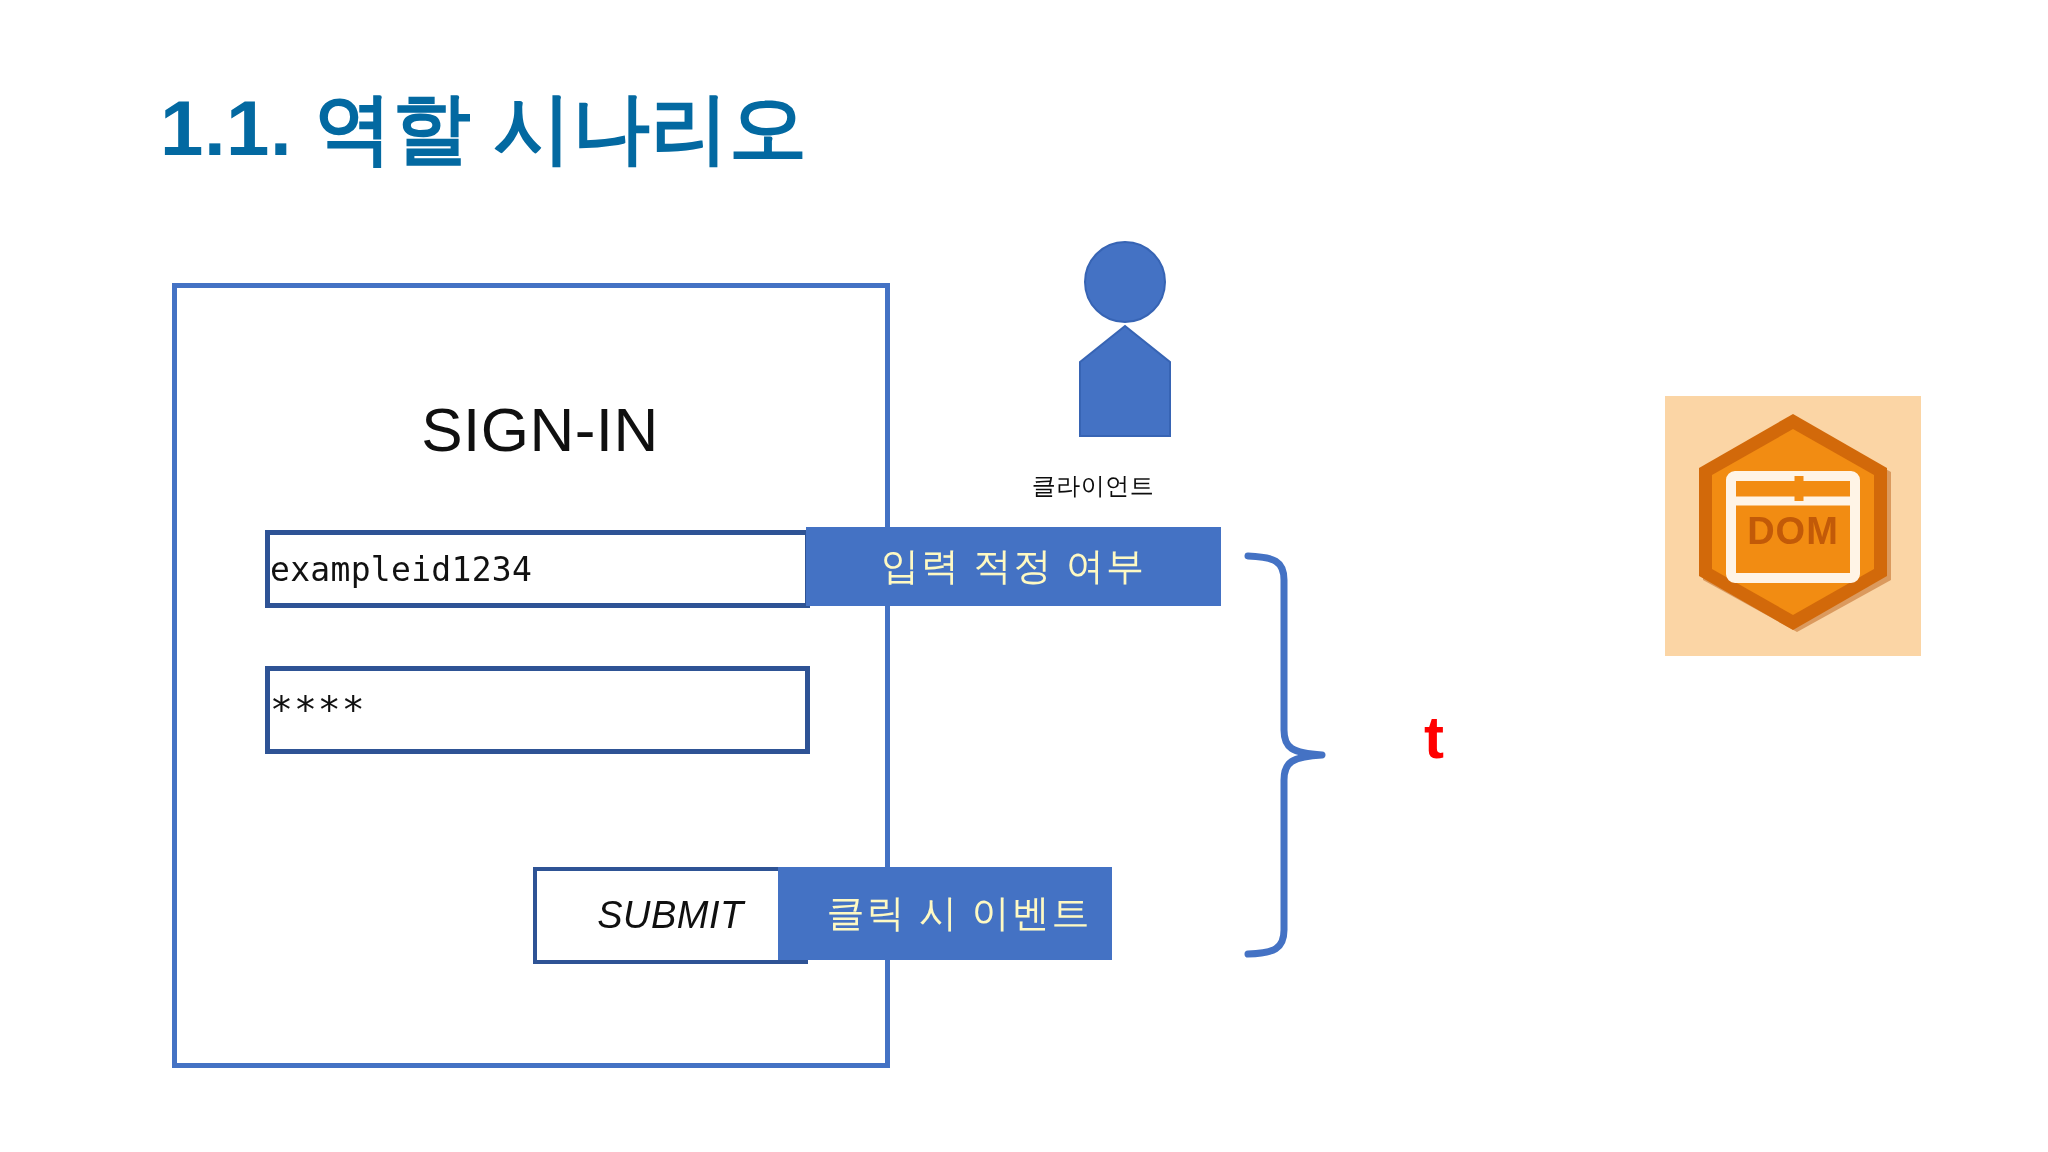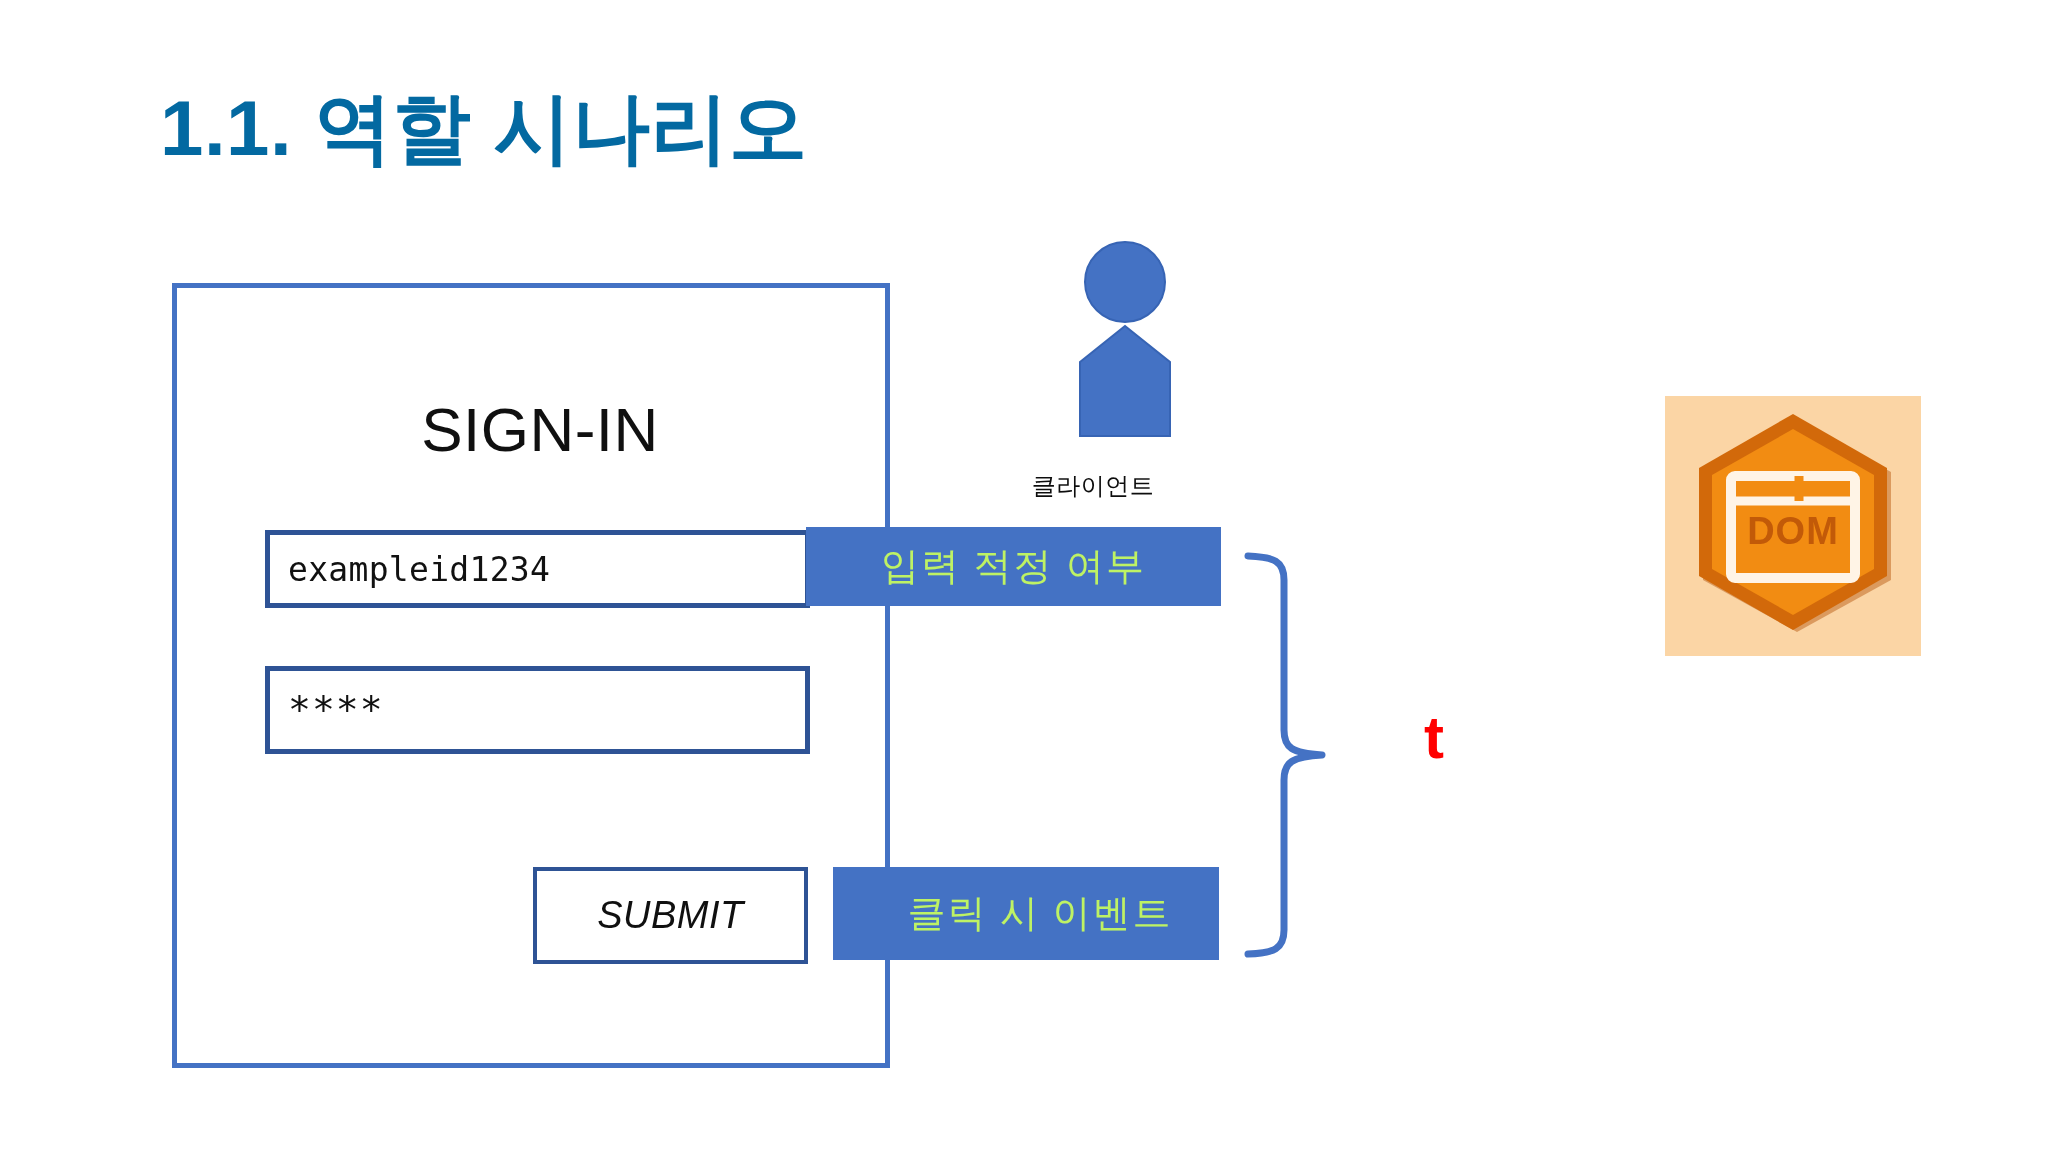--- a/index.html
+++ b/index.html
@@ -57,21 +57,20 @@
   
   .field {
     position: absolute;
     border: 5px solid #2E5395;
     background: #ffffff;
     box-sizing: border-box;
     display: flex;
     align-items: center;
   }
   .field .field-value {
-    padding-left: 18px;
     font-family: "DejaVu Sans Mono", "Liberation Mono", monospace;
     font-size: 33px;
     color: #111111;
     letter-spacing: 0.3px;
   }
   .field-id {
     left: 265px;
     top: 530px;
     width: 545px;
     height: 78px;
@@ -103,38 +102,38 @@
     font-size: 38px;
     color: #101010;
     letter-spacing: 0.5px;
     font-style: italic;
   }
 
   
   .annot-band {
     position: absolute;
     background: #4472C4;
-    color: #bef264;
+    color: #fef9c3;
     display: flex;
     align-items: center;
     justify-content: center;
     font-size: 38px;
     letter-spacing: 2px;
     box-sizing: border-box;
   }
   .band-input {
     left: 806px;
     top: 527px;
     width: 415px;
     height: 79px;
   }
   .band-click {
-    left: 833px;
+    left: 778px;
     top: 867px;
-    width: 386px;
+    width: 334px;
     height: 93px;
     padding-left: 28px;
   }
 
   
   .client-figure {
     position: absolute;
     left: 1060px;
     top: 240px;
     width: 130px;

